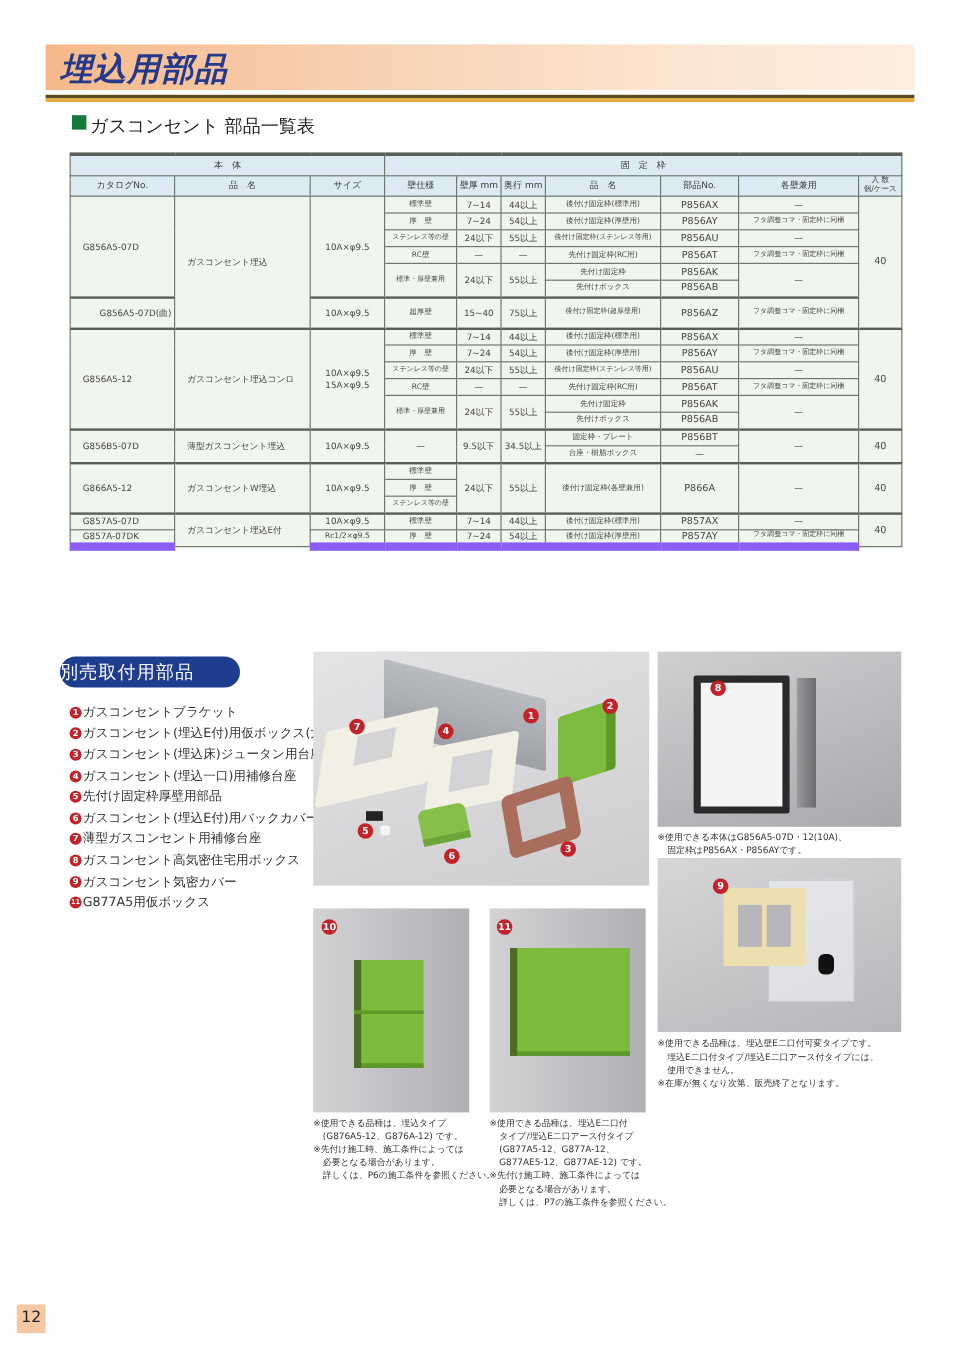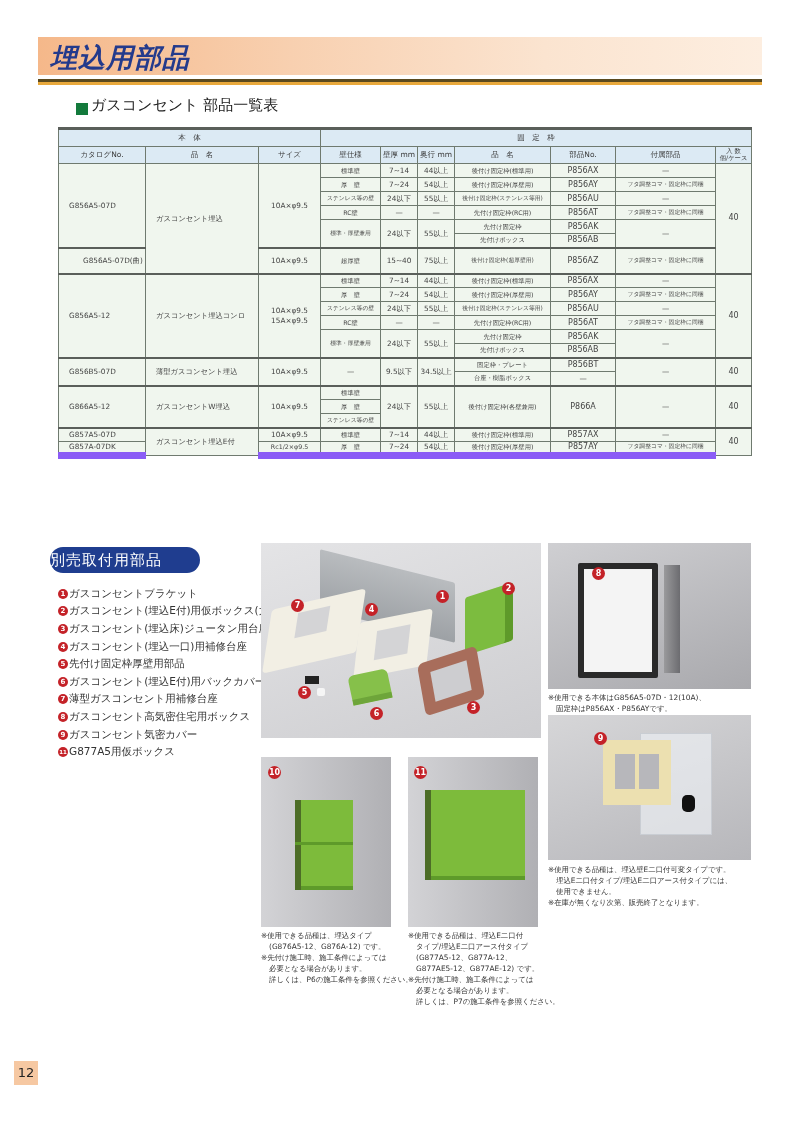--- a/index.html
+++ b/index.html
@@ -11,22 +11,22 @@
     background: linear-gradient(90deg, #f5b88a 0%, #f8d0b0 35%, #fbe4d0 70%, #fdeee0 100%);
   }
   .title-text {
     position: absolute; left: 50px; top: 40px; font-size: 27px; font-weight: bold;
     font-style: italic; color: #233a8c; letter-spacing: 1px;
   }
   .title-rule1 { position: absolute; left: 38px; top: 79px; width: 724px; height: 3px; background: #5b4a1e; }
   .title-rule2 { position: absolute; left: 38px; top: 82px; width: 724px; height: 3px; background: #e9a93c; }
 
   .section-heading {
-    position: absolute; left: 76px; top: 96px; font-size: 15px; color: #222;
-    display: flex; align-items: flex-end;
+    position: absolute; left: 60px; top: 96px; font-size: 15px; color: #222;
+    display: flex; align-items: flex-start;
   }
   .section-heading .sq { width: 12px; height: 12px; background: #137a3c; margin-right: 3px; display: inline-block; }
 
   table.parts {
     position: absolute; left: 58px; top: 127px; width: 693px;
     border-collapse: collapse; font-size: 7.3px; color: #444; table-layout: fixed;
   }
   table.parts td, table.parts th {
     border: 1px solid #6f7a6f; text-align: center; vertical-align: middle;
     padding: 0 2px; line-height: 1.25; font-weight: normal;
@@ -92,21 +92,21 @@
 
   .box10 { left: 295px; top: 800px; width: 58px; height: 90px; background: #7dbb3b; box-shadow: inset 6px 0 0 #4d6d27, inset 0 -4px 0 #5e9a2a; }
   .box10 .shelf { position: absolute; left: 0; top: 42px; width: 100%; height: 3px; background: #5e9a2a; }
   .box11 { left: 425px; top: 790px; width: 100px; height: 90px; background: #7dbb3b; box-shadow: inset 6px 0 0 #4d6d27, inset 0 -4px 0 #5e9a2a; }
 
   .caption { position: absolute; font-size: 7.4px; line-height: 11px; color: #333; }
   .caption p { white-space: nowrap; }
   .caption p.indent { padding-left: 8px; }
 
   .page-num {
-    position: absolute; left: 14px; top: 1061px; width: 24px; height: 24px;
+    position: absolute; left: 14px; top: 1087px; width: 24px; height: 24px;
     background: #f6c8a2; color: #222; font-size: 13px; text-align: center; line-height: 24px;
   }
 </style>
 </head>
 <body>
 
 <div class="title-band"></div>
 <div class="title-text">埋込用部品</div>
 <div class="title-rule1"></div>
 <div class="title-rule2"></div>
@@ -136,21 +136,21 @@
     </tr>
     <tr>
       <th>カタログNo.</th>
       <th>品　名</th>
       <th>サイズ</th>
       <th>壁仕様</th>
       <th>壁厚 mm</th>
       <th>奥行 mm</th>
       <th>品　名</th>
       <th>部品No.</th>
-      <th>付属部品</th>
+      <th>各壁兼用</th>
       <th class="case"><span>入 数</span><br><span>個/ケース</span></th>
     </tr>
   </thead>
   <tbody>
 
     <tr>
       <td rowspan="6" class="left">G856A5-07D</td>
       <td rowspan="7" class="left">ガスコンセント埋込</td>
       <td rowspan="6">10A×φ9.5</td>
       <td class="small">標準壁</td>

